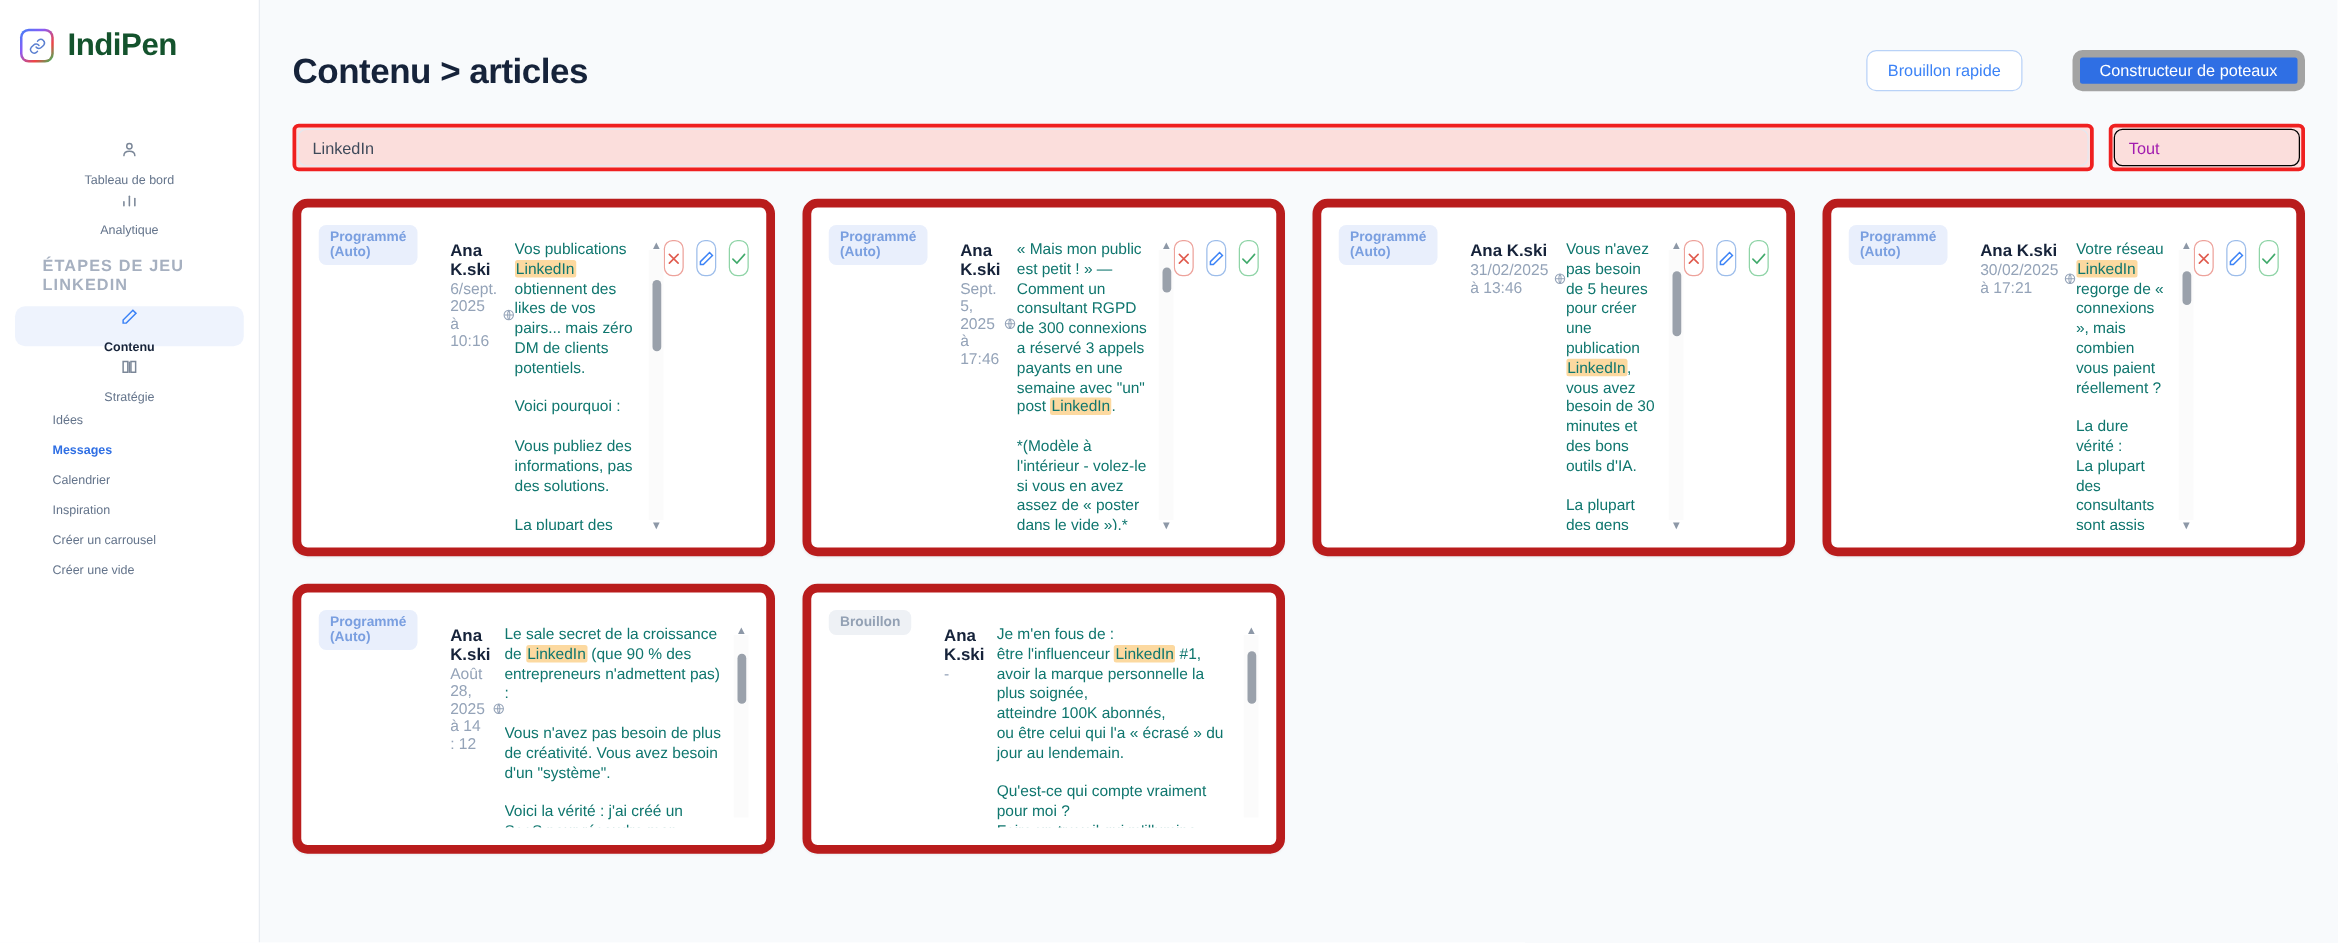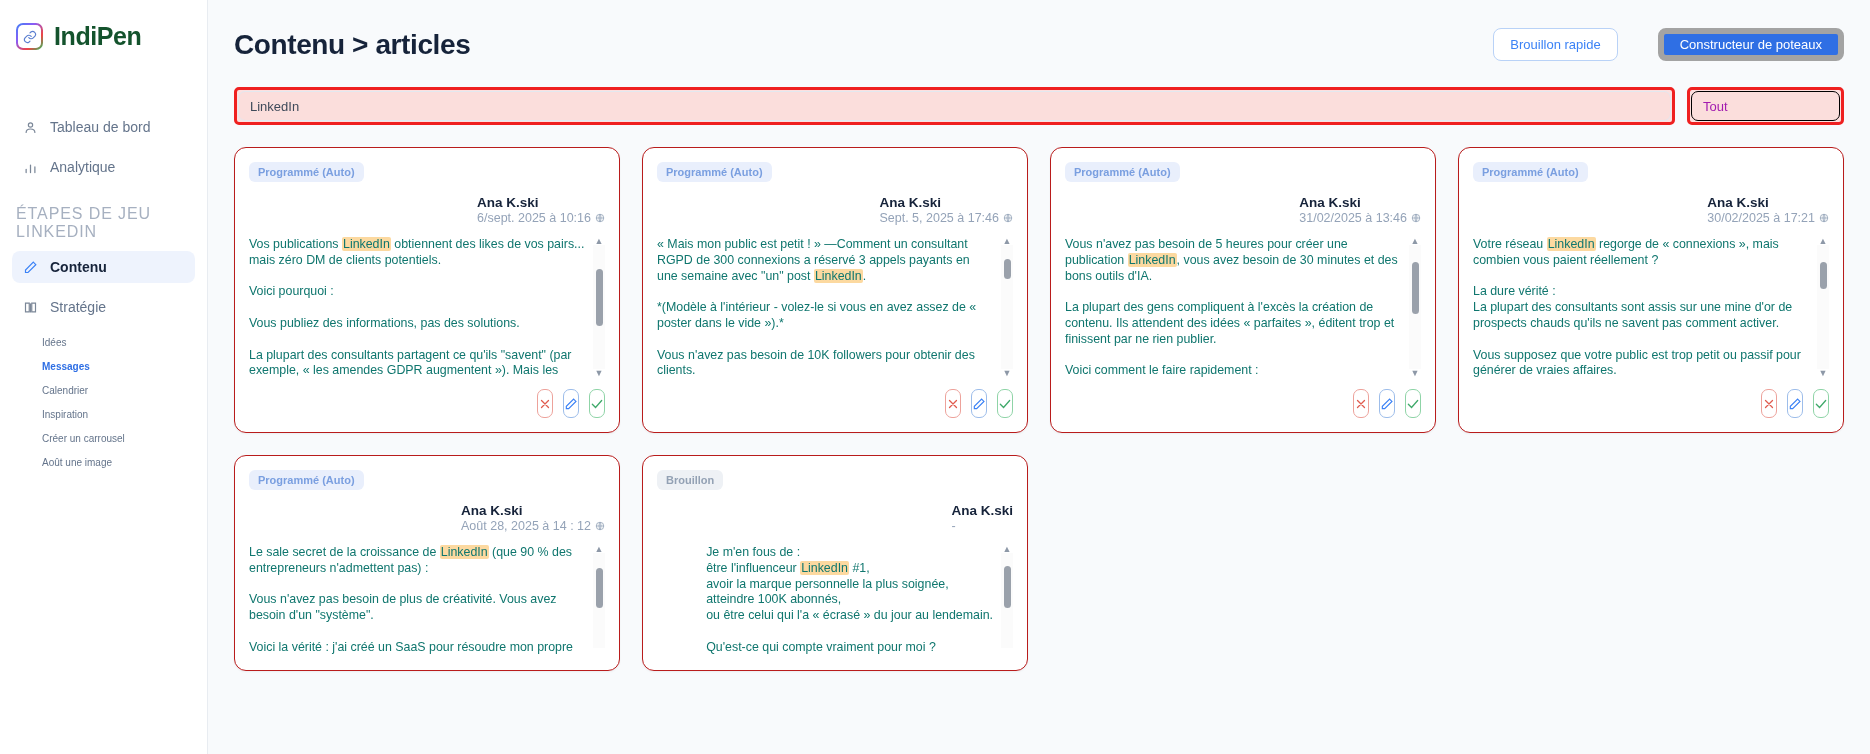--- a/index.html
+++ b/index.html
@@ -29,40 +29,40 @@
   .brand-mark-inner {
     width: 23px; height: 23px; border-radius: 5px; background:#ffffff;
     display:flex; align-items:center; justify-content:center;
   }
   .brand-name { font-size: 25px; font-weight: 700; color: #14532d; letter-spacing: -0.4px; }
 
   .nav-top { margin-top: 60px; }
   .nav-item {
     display: flex; align-items: center; gap: 12px;
     height: 32px; margin: 0 12px 8px 12px; padding: 0 10px;
-    border-radius: 8px; color: #64748b; font-size: 14px; cursor: pointer;
+    border-radius: 8px; color: #64748b; font-size: 10px; cursor: pointer; flex-direction: column;
   }
   .nav-item .ico { width: 16px; height: 16px; flex: 0 0 16px; display:flex; align-items:center; justify-content:center; }
   .nav-item.active { background: #eef3fd; color: #16233a; font-weight: 700; }
   .nav-item.active .ico svg { stroke: #3b82f6; }
 
   .nav-section-label {
-    margin: 22px 0 10px 16px; font-size: 16px; letter-spacing: 0.9px;
-    color: #a6b0c0; font-weight: 400; text-transform: uppercase;
+    margin: 22px 0 10px 34px; font-size: 13px; letter-spacing: 0.9px;
+    color: #a6b0c0; font-weight: 700; text-transform: uppercase;
   }
   .subnav { margin: 4px 0 0 0; }
   .subnav-item {
     padding: 3px 0 3px 42px; font-size: 10px; color: #64748b; cursor: pointer; line-height: 18px;
   }
   .subnav-item.active { color: #2f6fe4; font-weight: 600; }
 
   
   .main {
     flex: 1 1 auto; height: 754px; background: #f8fafc;
-    padding: 0 26px; overflow: hidden; position: relative;
+    padding: 12px 26px; overflow: hidden; position: relative;
   }
   .topbar { display: flex; align-items: center; justify-content: space-between; padding: 28px 0 0 0; }
   .page-title { font-size: 28px; font-weight: 800; color: #16233a; letter-spacing: -0.4px; }
   .topbar-actions { display: flex; gap: 12px; align-items: center; }
   .btn {
     height: 33px; border-radius: 8px; font-size: 13px; font-weight: 400;
     display: flex; align-items: center; justify-content: center; padding: 0 16px; cursor: pointer;
     white-space: nowrap;
     margin-left: 28px;
   }
@@ -83,25 +83,25 @@
     background: #fbdedc; padding: 0 11px; font-size: 13px; color: #a21caf;
     display: flex; align-items: center; cursor: pointer;
   }
 
   
   .grid {
     margin-top: 22px;
     display: grid; grid-template-columns: repeat(4, 1fr); gap: 22px;
   }
   .card {
-    background: #ffffff; border: 1px solid #b91c1c; border-radius: 12px;
+    background: #ffffff; border: 7px solid #b91c1c; border-radius: 12px;
     box-shadow: 0 1px 2px rgba(16,24,40,.05);
     padding: 14px 14px 14px 14px;
-    display: flex; flex-direction: column;
-    height: 286px; overflow: hidden; align-items: flex-end;
+    display: flex; flex-direction: row;
+    height: 286px; overflow: hidden;
   }
   .badge {
     align-self: flex-start; font-size: 11px; font-weight: 600;
     border-radius: 6px; padding: 4px 9px; line-height: 1.1;
   }
   .badge.scheduled { background: #e9effc; color: #7a9fe0; }
   .badge.draft { background: #eef1f5; color: #93a1b4; }
 
   .card-meta { margin: 13px 0 0 26px; }
   .author { font-size: 13.5px; font-weight: 700; color: #16233a; }
@@ -198,21 +198,21 @@
         </span>
         <span>Stratégie</span>
       </div>
 
       <div class="subnav">
         <div class="subnav-item">Idées</div>
         <div class="subnav-item active">Messages</div>
         <div class="subnav-item">Calendrier</div>
         <div class="subnav-item">Inspiration</div>
         <div class="subnav-item">Créer un carrousel</div>
-        <div class="subnav-item">Août une image</div>
+        <div class="subnav-item">Créer une vide</div>
       </div>
     </nav>
   </aside>
 
   <main class="main">
 
     <div class="topbar">
       <h1 class="page-title">Contenu &gt; articles</h1>
       <div class="topbar-actions">
         <div class="btn btn-secondary">Brouillon rapide</div>

